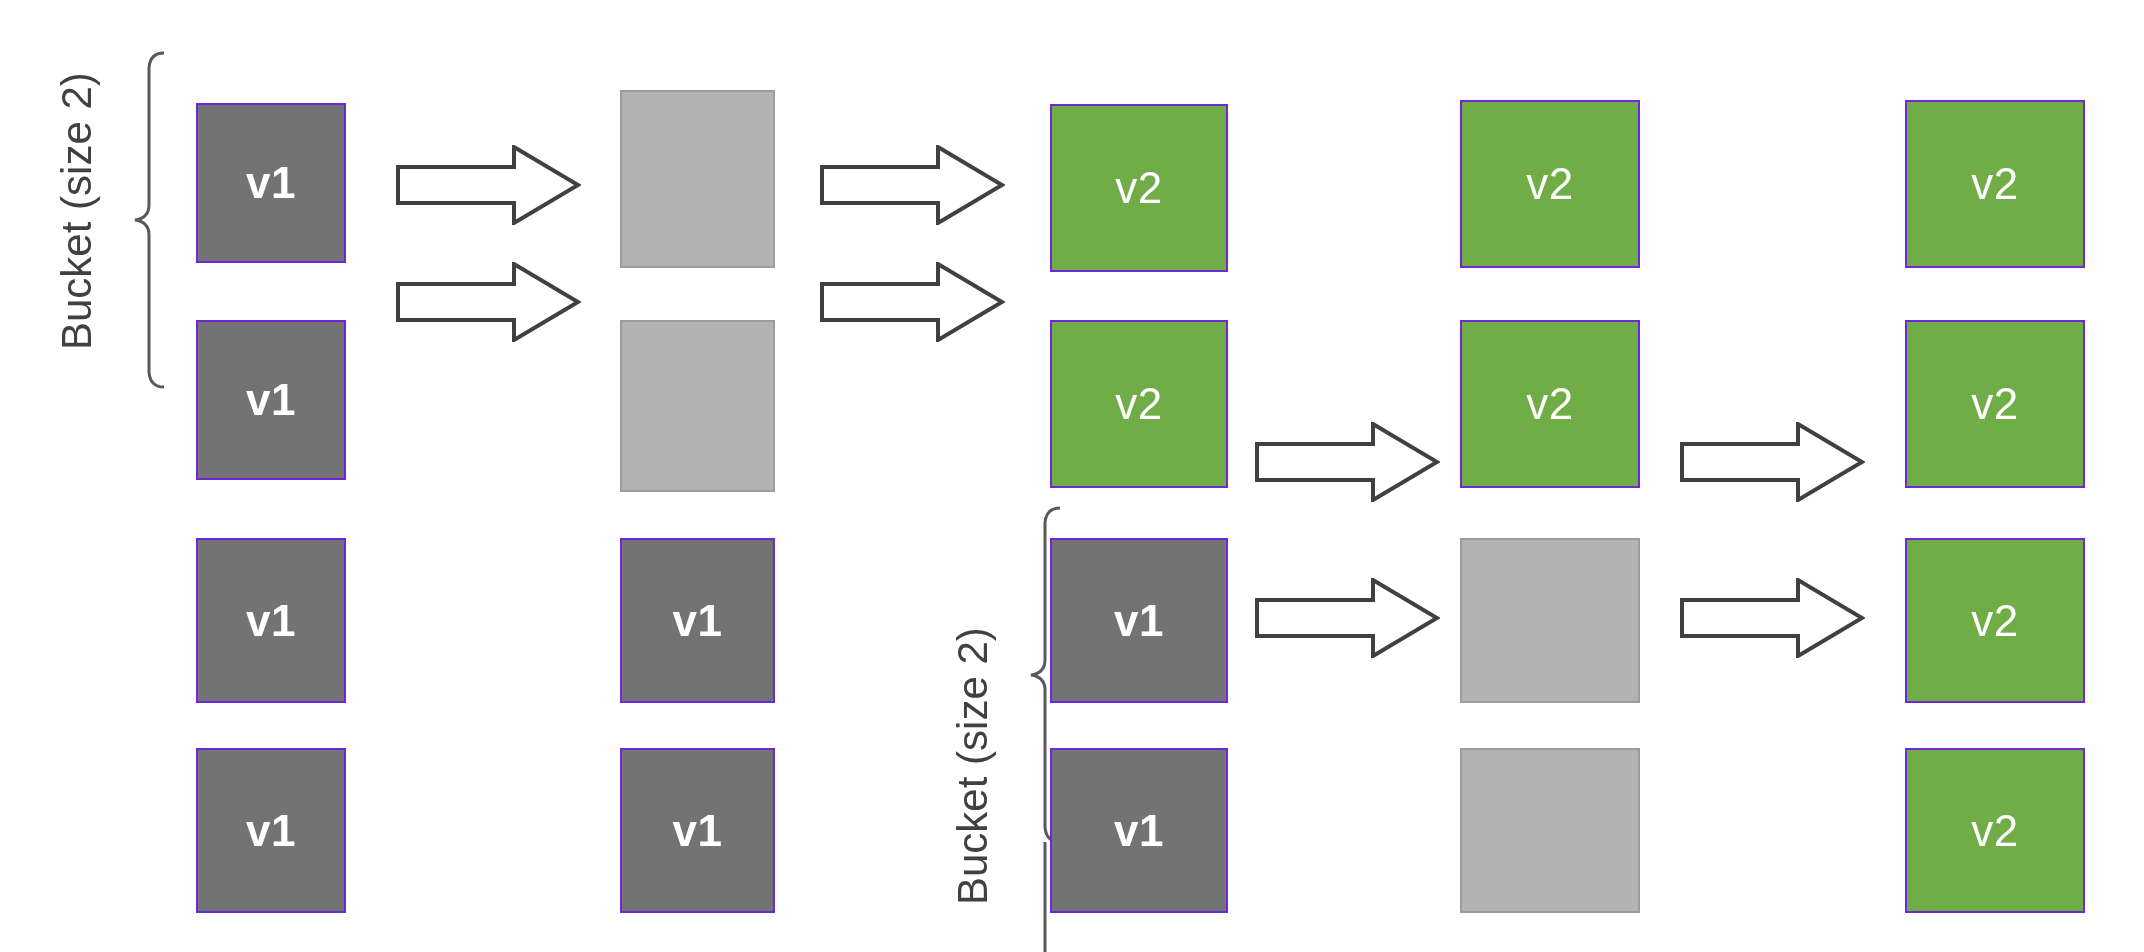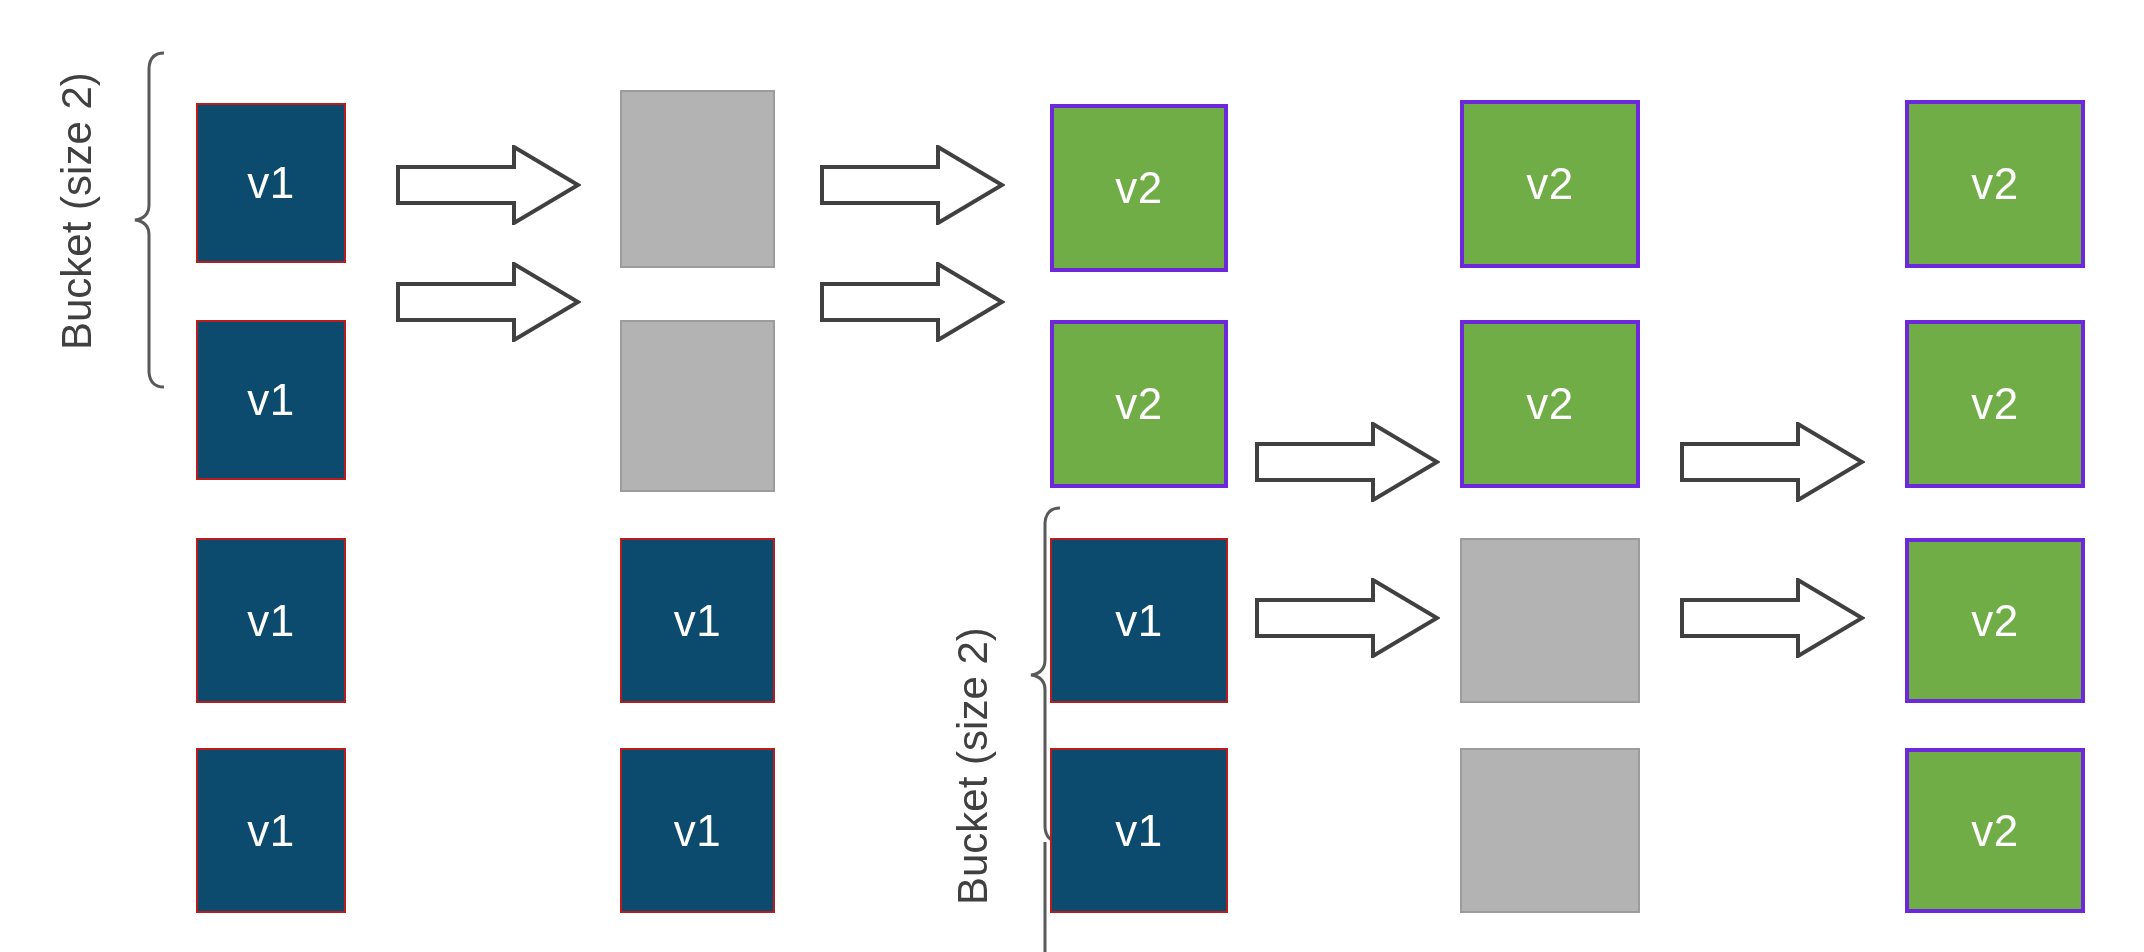--- a/index.html
+++ b/index.html
@@ -22,30 +22,31 @@
     align-items: center;
     justify-content: center;
     color: #ffffff;
     font-size: 44px;
     font-weight: 400;
     letter-spacing: 0.5px;
     line-height: 1;
     user-select: none;
   }
   .cell.blue {
-    background: #0c4a6e;
-    border: 2px solid #b91c1c;
+    background: #737373;
+    border: 2px solid #6d28d9;
+    font-weight: bold;
   }
   .cell.gray {
     background: #b3b3b3;
     border: 2px solid #9c9c9c;
   }
   .cell.green {
     background: #70ad47;
-    border: 4px solid #6d28d9;
+    border: 2px solid #6d28d9;
   }
   .arrow {
     position: absolute;
   }
   .brace-wrap {
     position: absolute;
   }
   .brace-label {
     position: absolute;
     color: #404040;

